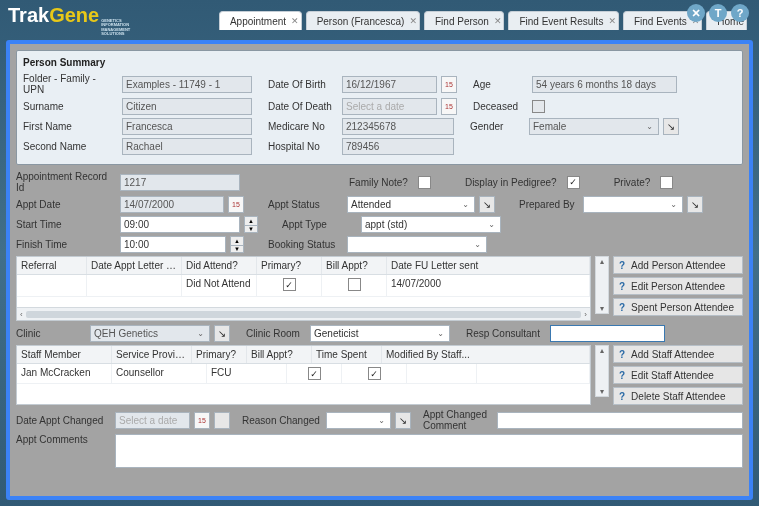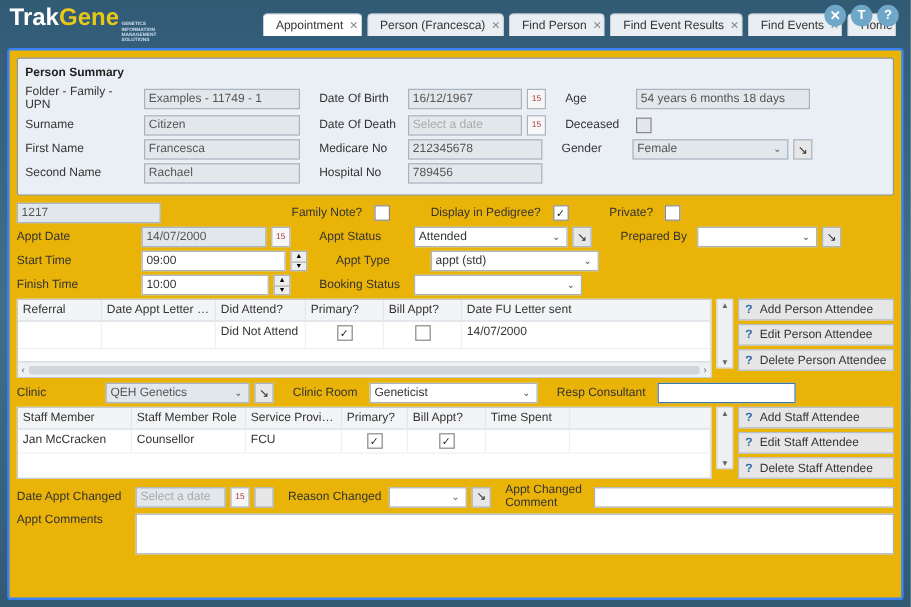--- a/index.html
+++ b/index.html
@@ -10,21 +10,21 @@
   .logo { font-size: 20px; font-weight: 800; display: flex; align-items: baseline; }
   .logo-trak { color: #fff; }
   .logo-gene { color: #e8c818; }
   .logo-sub { font-size: 4px; color: #cbe0ec; margin-left: 2px; line-height: 1.1; }
   .icon-row { margin-left: auto; display: flex; gap: 4px; align-items: center; padding-bottom: 10px; }
   .circ-btn { width: 18px; height: 18px; border-radius: 50%; background: #6fa7c8; color: #fff; display: flex; align-items: center; justify-content: center; font-size: 11px; font-weight: 700; cursor: pointer; }
   .tabs { display: flex; align-items: end; gap: 4px; margin-left: auto; padding-right: 4px; }
   .tab { background: #e9eef2; border-radius: 4px 4px 0 0; padding: 4px 2px 3px 10px; font-size: 10px; color: #333; display: flex; align-items: center; gap: 5px; cursor: pointer; border: 1px solid #c5ced6; border-bottom: none; }
   .tab.active { background: #fff; }
   .tab .close { color: #888; font-size: 9px; cursor: pointer; }
-  .content { position: absolute; top: 40px; left: 6px; right: 6px; bottom: 6px; background: #eab308; border-radius: 3px; border: 2px solid #3b82f6; padding: 6px; overflow: hidden; }
+  .content { position: absolute; top: 40px; left: 6px; right: 6px; bottom: 6px; background: #a3a3a3; border-radius: 3px; border: 4px solid #3b82f6; padding: 6px; overflow: hidden; }
   .panel { border: 1px solid #8a97a2; border-radius: 2px; padding: 6px; margin-bottom: 6px; background: #e9eff4; }
   .section-title { font-size: 10px; font-weight: 700; color: #222; margin-bottom: 5px; }
   .row { display: flex; align-items: center; gap: 4px; margin-bottom: 3px; }
   .lbl { color: #333; font-size: 10px; }
   input[type=text], .fake-input, .fake-select {
     border: 1px solid #a9b4be; background: #fff; height: 17px; font-size: 10px;
     padding: 0 3px; color: #333; display: inline-flex; align-items: center;
   }
   .ro { background: #e2e7ec; color: #555; }
   .sel-arrow { margin-left: auto; color: #666; font-size: 8px; padding: 0 2px; }
@@ -131,20 +131,21 @@
       </div>
       <div class="row">
         <span class="lbl" style="width:95px">Second Name</span>
         <span class="fake-input ro" style="width:130px">Rachael</span>
         <span class="lbl" style="width:70px;margin-left:12px">Hospital No</span>
         <span class="fake-input ro" style="width:112px">789456</span>
       </div>
     </div>
 
     <div class="row">
+      <span class="lbl" style="width:100px">Appointment Record Id</span>
       <span class="fake-input ro" style="width:120px">1217</span>
       <span class="lbl" style="margin-left:105px">Family Note?</span>
       <span class="chk" style="margin-left:6px"></span>
       <span class="lbl" style="margin-left:30px">Display in Pedigree?</span>
       <span class="chk" style="margin-left:6px">✓</span>
       <span class="lbl" style="margin-left:30px">Private?</span>
       <span class="chk" style="margin-left:6px"></span>
     </div>
     <div class="row">
       <span class="lbl" style="width:100px">Appt Date</span>
@@ -225,21 +226,21 @@
         <div class="act-btn">
             <span class="q">?</span>
             <span>Add Person Attendee</span>
           </div>
         <div class="act-btn">
             <span class="q">?</span>
             <span>Edit Person Attendee</span>
           </div>
         <div class="act-btn">
             <span class="q">?</span>
-            <span>Delete Person Attendee</span>
+            <span>Spent Person Attendee</span>
           </div>
       </div>
     </div>
 
     <div class="row" style="margin-top:4px">
       <span class="lbl" style="width:70px">Clinic</span>
       <span class="fake-select ro" style="width:120px">
           <span>QEH Genetics</span>
           <span class="sel-arrow">⌄</span>
         </span>
@@ -251,25 +252,25 @@
         </span>
       <span class="lbl" style="width:80px;margin-left:12px">Resp Consultant</span>
       <span class="fake-input blue-input" style="width:115px"></span>
     </div>
 
     <div class="row" style="gap:4px;align-items:stretch">
       <div style="flex:1">
         <div class="grid">
           <div class="grid-head" id="sg-head">
               <div class="gcell" style="width: 95px;">Staff Member</div>
-              <div class="gcell" style="width: 95px;">Staff Member Role</div>
               <div class="gcell" style="width: 80px;">Service Provider</div>
               <div class="gcell" style="width: 55px;">Primary?</div>
               <div class="gcell" style="width: 65px;">Bill Appt?</div>
               <div class="gcell" style="width: 70px;">Time Spent</div>
+              <div class="gcell" style="flex: 1 1 0%;">Modified By Staff...</div>
             </div>
           <div class="grid-row">
             <div class="gcell" style="width:95px">Jan McCracken</div>
             <div class="gcell" style="width:95px">Counsellor</div>
             <div class="gcell" style="width:80px">FCU</div>
             <div class="gcell" style="width:55px;text-align:center"><span class="chk">✓</span></div>
             <div class="gcell" style="width:65px;text-align:center"><span class="chk">✓</span></div>
             <div class="gcell" style="width:70px"></div>
             <div class="gcell" style="flex:1"></div>
           </div>

